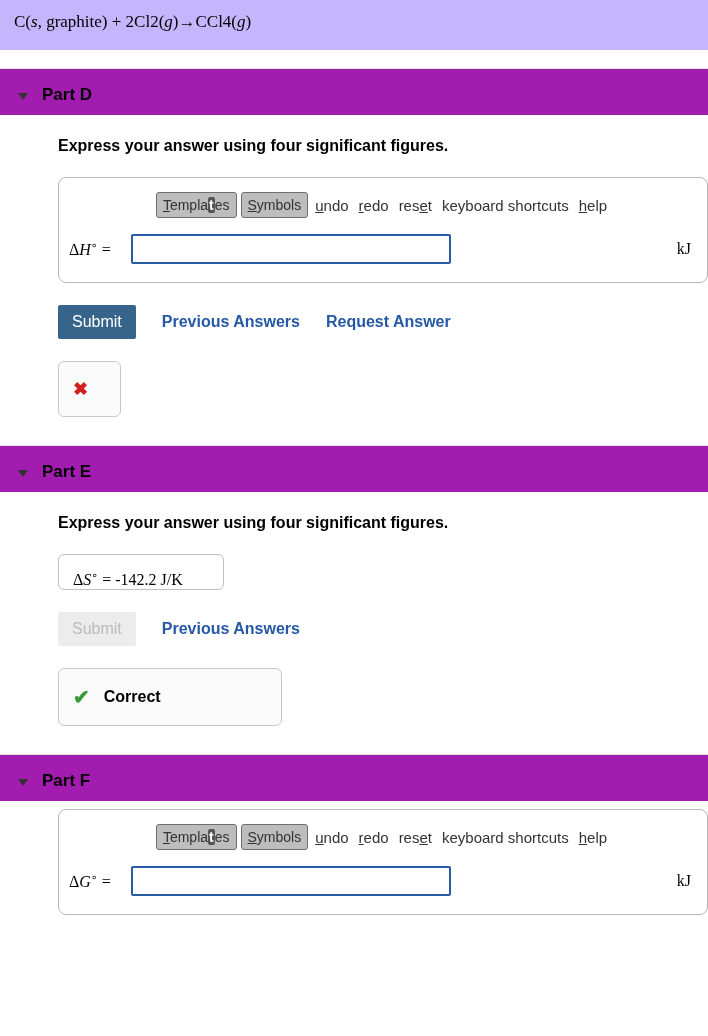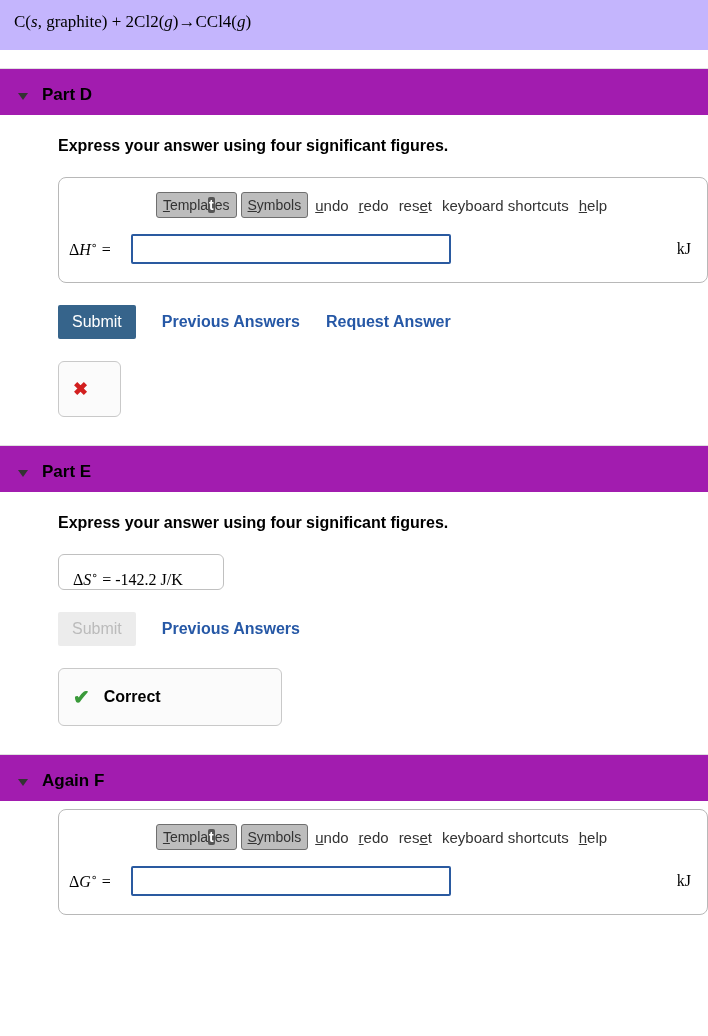--- a/index.html
+++ b/index.html
@@ -181,21 +181,21 @@
   </div>
 
   <div class="feedback" style="padding-right:120px">
     <span class="check-icon">✔</span>
     <span>Correct</span>
   </div>
 </div>
 
 <div class="part-header">
   <span class="caret"></span>
-  <span class="part-title">Again F</span>
+  <span class="part-title">Part F</span>
 </div>
 <div class="part-body">
 
   <div class="input-block">
     <div class="toolbar-wrap">
       <div class="toolbar">
         <span class="tb-btn"><span class="ul">T</span>empla<b style="background:#555;color:#fff;padding:0 1px;border-radius:2px">t</b>es</span>
         <span class="tb-btn"><span class="ul">S</span>ymbols</span>
         <span class="tb-txt"><span class="ul">u</span>ndo</span>
         <span class="tb-txt"><span class="ul">r</span>edo</span>

